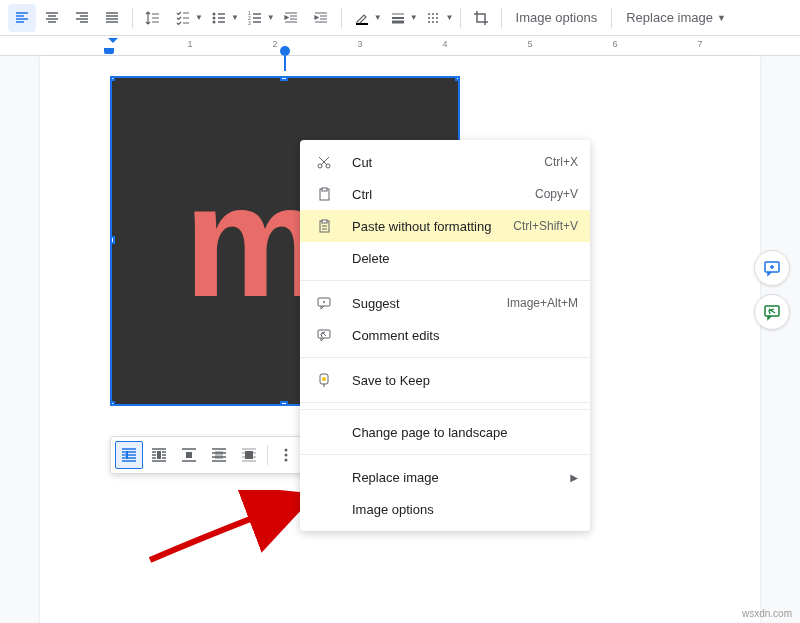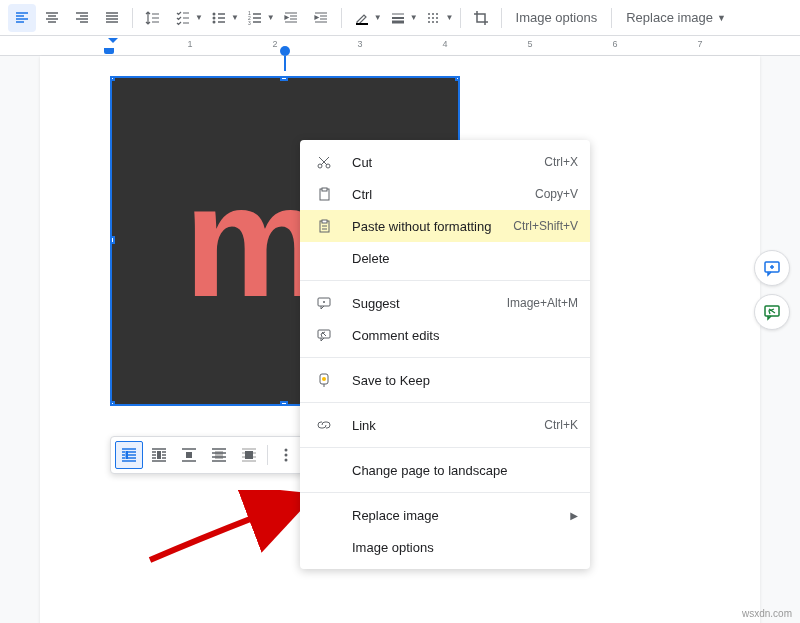--- a/index.html
+++ b/index.html
@@ -319,29 +319,20 @@
       <span class="micon">
         <svg width="16" height="16" viewBox="0 0 16 16">
           <rect x="4" y="2" width="8" height="10" rx="2" stroke="#5f6368" fill="none"></rect>
           <path d="M8 12v3" stroke="#5f6368"></path>
           <circle cx="8" cy="7" r="2" fill="#fbbc04"></circle>
         </svg>
       </span>
       <span class="mlabel">Save to Keep</span>
     </div>
   <div class="msep"></div>
-  <div class="mitem">
-      <span class="micon">
-        <svg width="16" height="16" viewBox="0 0 16 16">
-          <path d="M6 8a3 3 0 013-3h2a3 3 0 010 6h-1M10 8a3 3 0 01-3 3H5a3 3 0 010-6h1" stroke="#5f6368" fill="none"></path>
-        </svg>
-      </span>
-      <span class="mlabel">Link</span>
-      <span class="mshort">Ctrl+K</span>
-    </div>
   <div class="msep"></div>
   <div class="mitem">
       <span class="micon"></span>
       <span class="mlabel">Change page to landscape</span>
     </div>
   <div class="msep"></div>
   <div class="mitem">
       <span class="micon"></span>
       <span class="mlabel">Replace image</span>
       <span class="marrow">▶</span>

